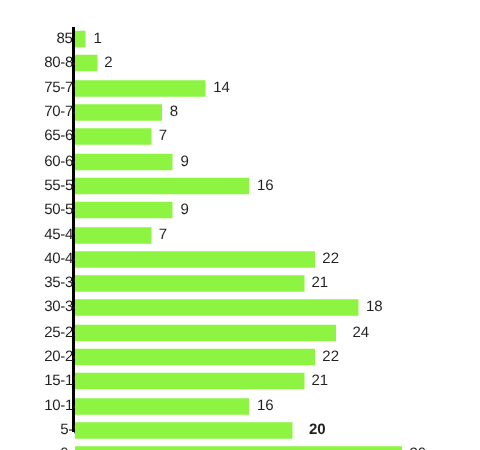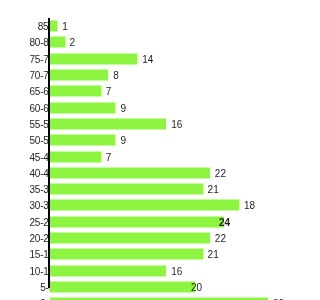--- a/index.html
+++ b/index.html
@@ -132,41 +132,41 @@
           <div class="val-label" style="left: 207.6px;">21</div>
         </div>
         <div class="row" style="top: 197.3px;">
           <div class="cat-label">30-34</div>
           <div class="bar" style="width: 188.933px; background: rgb(141, 244, 66);"></div>
           <div class="val-label" style="left: 243.933px;">18</div>
         </div>
         <div class="row" style="top: 213.6px;">
           <div class="cat-label">25-29</div>
           <div class="bar" style="width: 174.4px; background: rgb(141, 244, 66);"></div>
-          <div class="val-label" style="left: 219px; font-weight: bold;">24</div>
+          <div class="val-label" style="left: 235px;">24</div>
         </div>
         <div class="row" style="top: 229.9px;">
           <div class="cat-label">20-24</div>
           <div class="bar" style="width: 159.867px; background: rgb(141, 244, 66);"></div>
           <div class="val-label" style="left: 214.867px;">22</div>
         </div>
         <div class="row" style="top: 246.2px;">
           <div class="cat-label">15-19</div>
           <div class="bar" style="width: 152.6px; background: rgb(141, 244, 66);"></div>
           <div class="val-label" style="left: 207.6px;">21</div>
         </div>
         <div class="row" style="top: 262.5px;">
           <div class="cat-label">10-14</div>
           <div class="bar" style="width: 116.267px; background: rgb(141, 244, 66);"></div>
           <div class="val-label" style="left: 171.267px;">16</div>
         </div>
         <div class="row" style="top: 278.8px;">
           <div class="cat-label">5-9</div>
           <div class="bar" style="width: 145.333px; background: rgb(141, 244, 66);"></div>
-          <div class="val-label" style="left: 191px;">20</div>
+          <div class="val-label" style="left: 206px; font-weight: bold;">20</div>
         </div>
         <div class="row" style="top: 295.1px;">
           <div class="cat-label">0-4</div>
           <div class="bar" style="width: 218px; background: rgb(141, 244, 66);"></div>
           <div class="val-label" style="left: 273px;">30</div>
         </div>
       </div>
   </div>
 </div>
 

